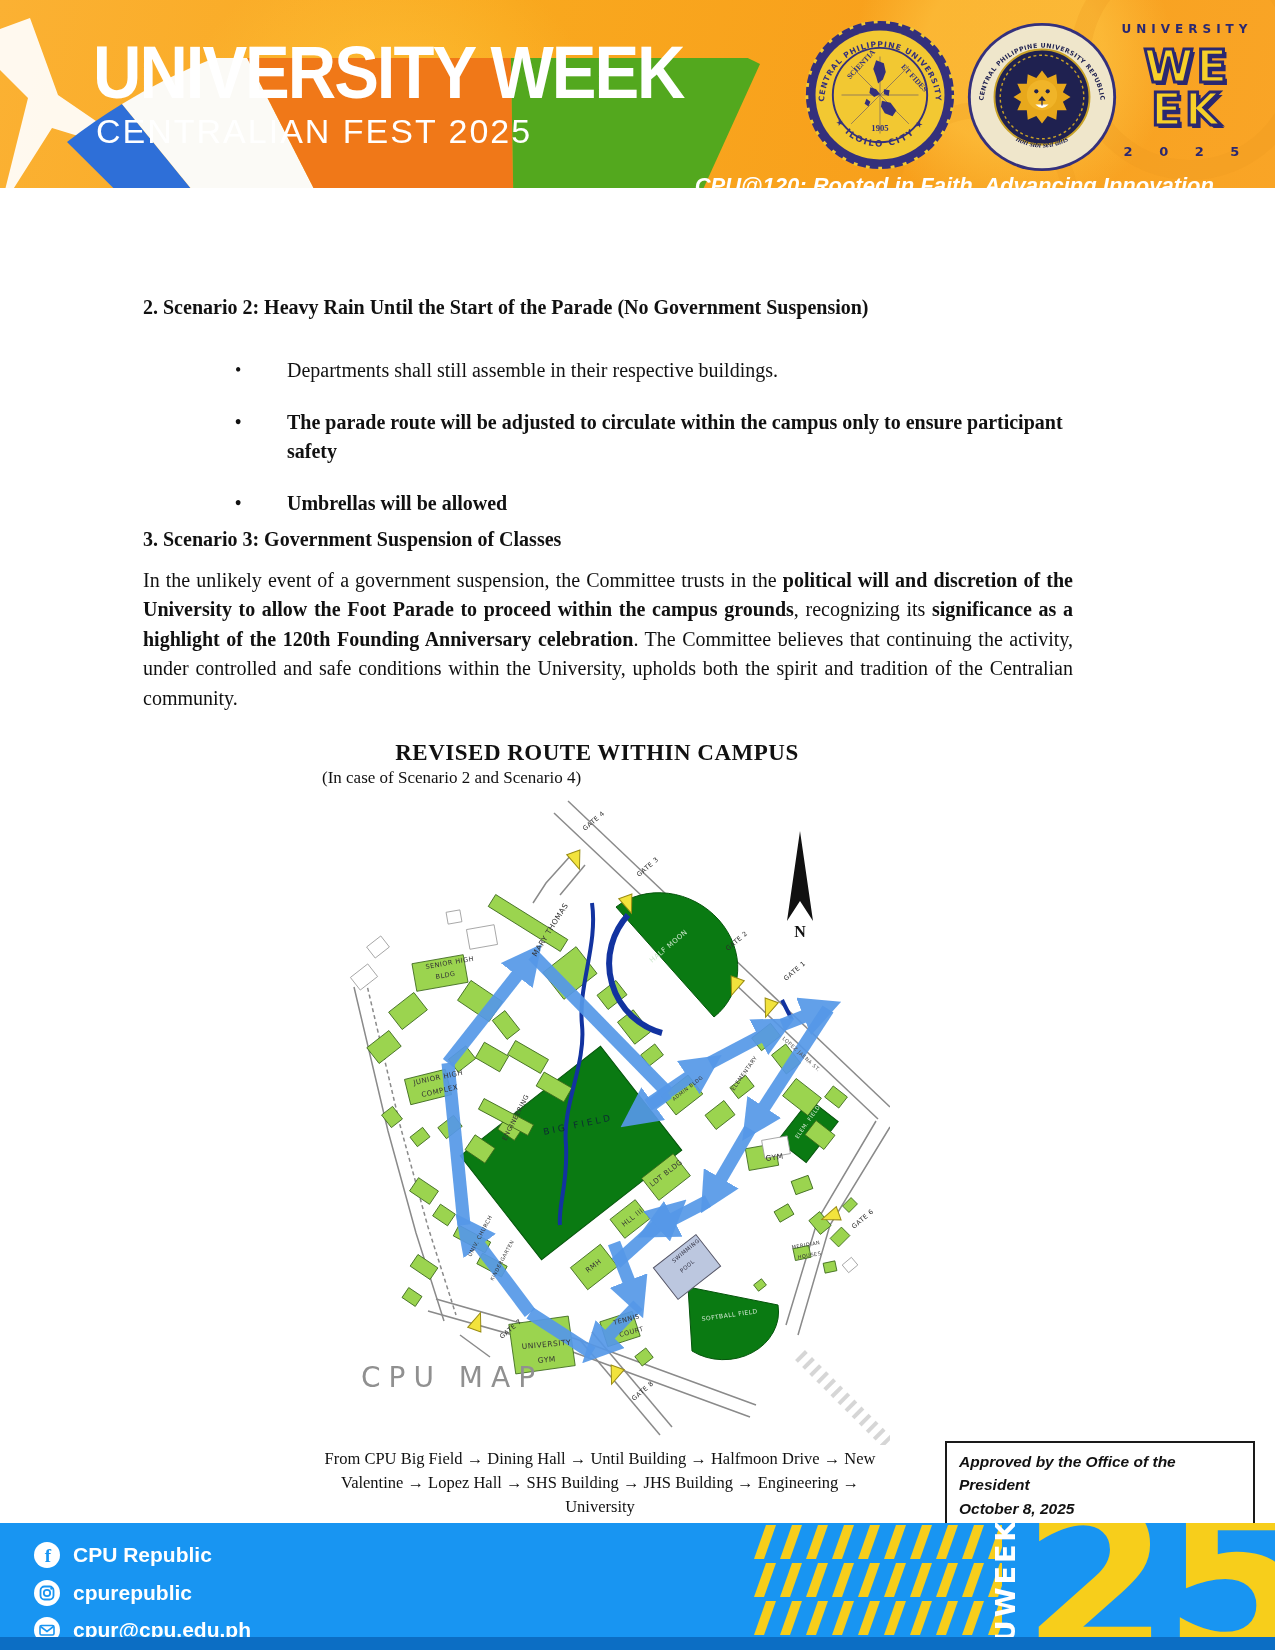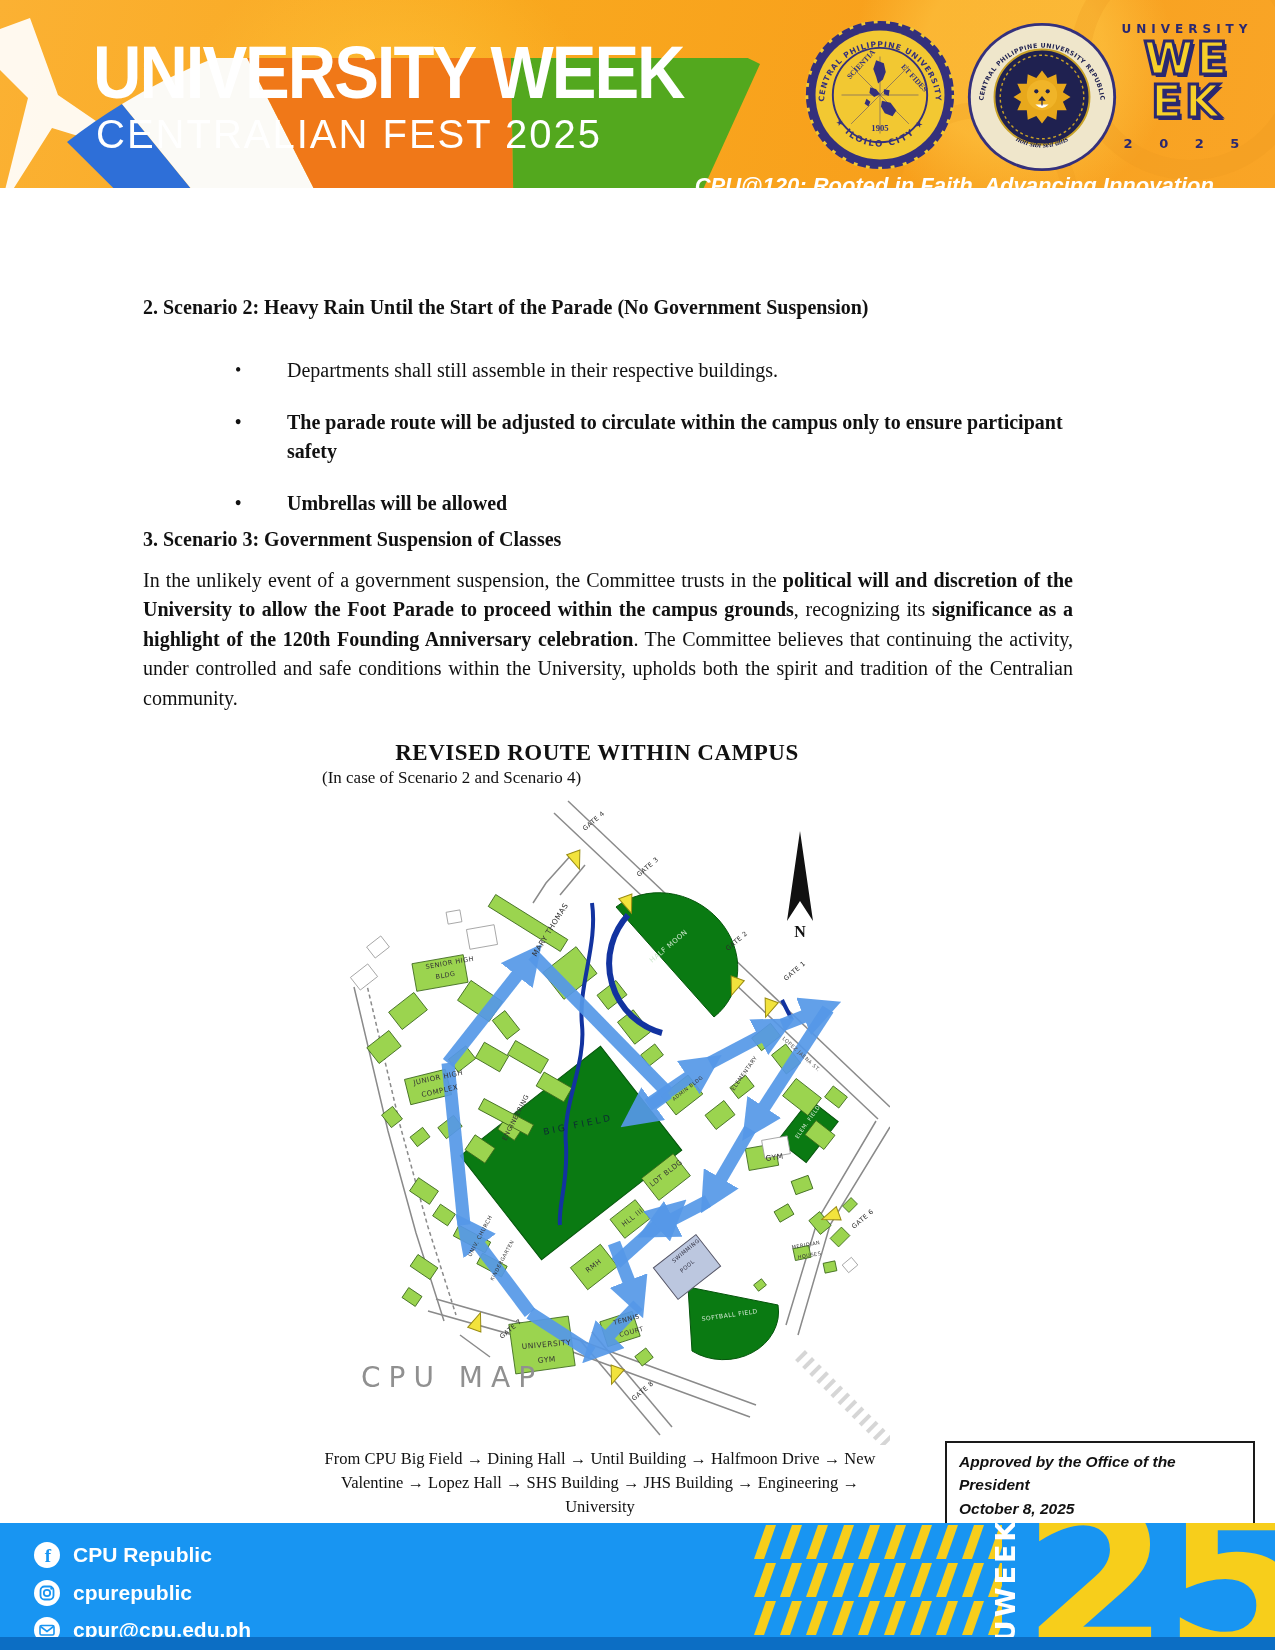--- a/index.html
+++ b/index.html
@@ -8,27 +8,27 @@
   
   .header{position:absolute;left:0;top:0;width:1275px;height:188px;overflow:hidden;
           background:
             radial-gradient(circle at 78% 30%, rgba(255,210,80,.45) 0 90px, rgba(255,210,80,0) 160px),
             radial-gradient(circle at 30% 85%, rgba(255,200,60,.35) 0 120px, rgba(255,200,60,0) 220px),
             linear-gradient(103deg,#fbb133 0%,#f9a81e 38%,#f8a01c 70%,#f9a527 100%); padding-left: 24px;}
   .hdr-title{position:absolute;left:93px;top:30px;margin:0;color:#fff;
              font-family:"Liberation Sans",sans-serif;font-weight:800;font-size:67px;
              letter-spacing:-2px;transform:scaleY(1.1);transform-origin:left top;white-space:nowrap;}
   .hdr-sub{position:absolute;left:96px;top:112px;color:#fff;font-family:"Liberation Sans",sans-serif;
-           font-weight:400;font-size:40px;letter-spacing:2px;white-space:nowrap;}
+           font-weight:400;font-size:34px;letter-spacing:2px;white-space:nowrap;}
   .tagline{position:absolute;right:85px;top:172px;text-align:right;color:#fff;
            font-family:"Liberation Sans",sans-serif;font-weight:700;font-size:22px;line-height:1.3;font-style:italic;}
   .week-logo{position:absolute;left:1112px;top:22px;width:150px;text-align:center;
              font-family:"DejaVu Sans",sans-serif;}
   .wk-univ{color:#2b2870;font-size:12px;font-weight:800;letter-spacing:5px;}
-  .wk-block{margin-top:2px;line-height:.95;font-weight:800;font-size:45px;color:#f7d028;
+  .wk-block{margin-top:10px;line-height:.95;font-weight:800;font-size:45px;color:#f7d028;
             -webkit-text-stroke:3px #2b2870;text-shadow:3px 3px 0 #2b2870;letter-spacing:3px;}
   .wk-year{margin-top:12px;color:#2b2870;font-size:13px;font-weight:800;letter-spacing:11px;}
   .seal{position:absolute;}
   
   .sec-head{position:absolute;left:143px;width:940px;margin:0;font-size:20px;font-weight:700;}
   #sec2{top:296px;} #sec3{top:528px;}
   .bullets{position:absolute;left:235px;top:356px;width:830px;}
   .bullet-item{display:flex;margin-bottom:23px;font-size:20px;line-height:1.45;}
   .bullet-item .dot{width:52px;flex:none;font-size:18px;padding-top:1px;}
   .bullet-item.bold{font-weight:700;}

